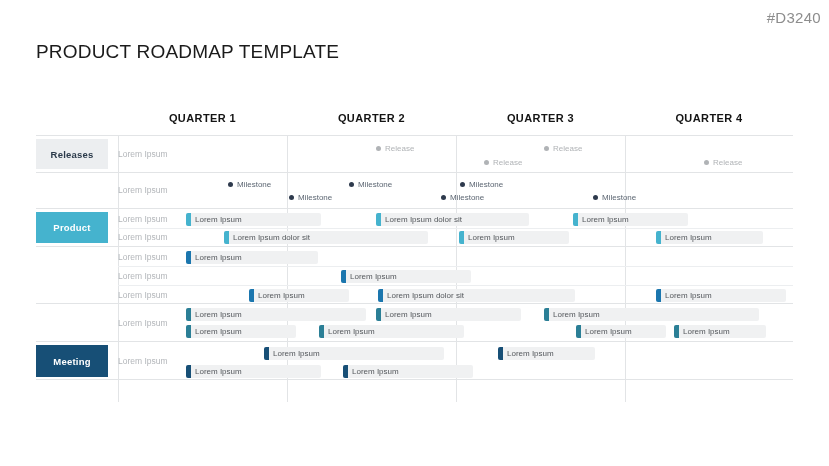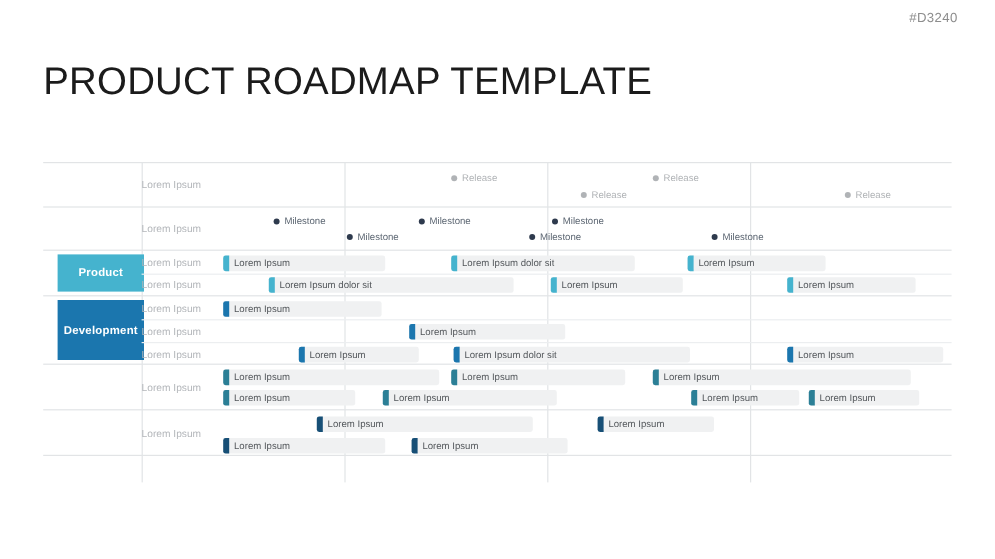--- a/index.html
+++ b/index.html
@@ -12,30 +12,30 @@
     background: #ffffff;
     font-family: "Liberation Sans", sans-serif;
     overflow: hidden;
     position: relative;
   }
 
   
   #doc-id {
     position: absolute;
     top: 9px;
-    right: 31px;
-    font-size: 11px;
+    right: 8px;
+    font-size: 15px;
     color: #8d8d8d;
     letter-spacing: .3px;
   }
   #page-title {
     position: absolute;
     left: 36px;
     top: 28px;
-    font-size: 32px;
+    font-size: 19px;
     font-weight: 400;
     color: #1b1b1b;
     letter-spacing: .2px;
     white-space: nowrap;
   }
 
   
   #roadmap {
     position: absolute;
     left: 36px;
@@ -95,21 +95,21 @@
     width: 72px;
     display: flex;
     align-items: center;
     justify-content: center;
     font-size: 9.5px;
     font-weight: bold;
     letter-spacing: .2px;
     box-sizing: border-box;
   }
   .cat-chip.dark-text { color: #2b3a4a; }
-  .cat-chip.light-text { color: #ffffff; margin-left: 12px; }
+  .cat-chip.light-text { color: #ffffff; }
 
   .cat-sub {
     position: absolute;
     left: 82px;
     font-size: 8.5px;
     color: #b3b6ba;
     white-space: nowrap;
   }
 
   .subrow-line {
@@ -164,26 +164,33 @@
     overflow: hidden;
   }
 </style>
 </head>
 <body>
 
 <div id="doc-id">#D3240</div>
 <h1 id="page-title">PRODUCT ROADMAP TEMPLATE</h1>
 
 <div id="roadmap">
+  <div id="quarter-header">
+      <div class="quarter-label" style="left: 82px; width: 169px;">QUARTER 1</div>
+      <div class="quarter-label" style="left: 251px; width: 169px;">QUARTER 2</div>
+      <div class="quarter-label" style="left: 420px; width: 169px;">QUARTER 3</div>
+      <div class="quarter-label" style="left: 589px; width: 168px;">QUARTER 4</div>
+    </div>
   <div id="grid">
       <div class="vline" style="left: 82px;"></div>
       <div class="vline" style="left: 251px;"></div>
       <div class="vline" style="left: 420px;"></div>
       <div class="vline" style="left: 589px;"></div>
       <div class="row-group" style="top: 0px; height: 37px;">
+        <div class="cat-chip dark-text" style="background: rgb(236, 238, 240); top: 3px; height: 30px;">Releases</div>
         <div class="cat-sub" style="top: 13px;">Lorem Ipsum</div>
         <div class="marker release" style="left: 340px; top: 8px;">
           <span class="dot"></span>
           <span>Release</span>
         </div>
         <div class="marker release" style="left: 448px; top: 22px;">
           <span class="dot"></span>
           <span>Release</span>
         </div>
         <div class="marker release" style="left: 508px; top: 8px;">
@@ -246,21 +253,20 @@
         <div class="bar" style="left: 423px; width: 110px; top: 22px;">
           <span class="cap" style="background: rgb(69, 179, 206);"></span>
           <span class="bar-label">Lorem Ipsum</span>
         </div>
         <div class="bar" style="left: 620px; width: 107px; top: 22px;">
           <span class="cap" style="background: rgb(69, 179, 206);"></span>
           <span class="bar-label">Lorem Ipsum</span>
         </div>
       </div>
       <div class="row-group" style="top: 111px; height: 57px;">
-        <div class="cat-chip light-text" style="background: rgb(27, 118, 174); top: 3px; height: 50px;">Development</div>
         <div class="cat-sub" style="top: 5px;">Lorem Ipsum</div>
         <div class="cat-sub" style="top: 24px;">Lorem Ipsum</div>
         <div class="cat-sub" style="top: 43px;">Lorem Ipsum</div>
         <div class="subrow-line" style="top: 19px;"></div>
         <div class="subrow-line" style="top: 38px;"></div>
         <div class="bar" style="left: 150px; width: 132px; top: 4px;">
           <span class="cap" style="background: rgb(27, 118, 174);"></span>
           <span class="bar-label">Lorem Ipsum</span>
         </div>
         <div class="bar" style="left: 305px; width: 130px; top: 23px;">
@@ -305,20 +311,21 @@
         <div class="bar" style="left: 540px; width: 90px; top: 21px;">
           <span class="cap" style="background: rgb(43, 127, 150);"></span>
           <span class="bar-label">Lorem Ipsum</span>
         </div>
         <div class="bar" style="left: 638px; width: 92px; top: 21px;">
           <span class="cap" style="background: rgb(43, 127, 150);"></span>
           <span class="bar-label">Lorem Ipsum</span>
         </div>
       </div>
       <div class="row-group last" style="top: 206px; height: 39px;">
+        <div class="cat-chip light-text" style="background: rgb(23, 79, 118); top: 3px; height: 32px;">Meeting</div>
         <div class="cat-sub" style="top: 14px;">Lorem Ipsum</div>
         <div class="bar" style="left: 228px; width: 180px; top: 5px;">
           <span class="cap" style="background: rgb(23, 79, 118);"></span>
           <span class="bar-label">Lorem Ipsum</span>
         </div>
         <div class="bar" style="left: 462px; width: 97px; top: 5px;">
           <span class="cap" style="background: rgb(23, 79, 118);"></span>
           <span class="bar-label">Lorem Ipsum</span>
         </div>
         <div class="bar" style="left: 150px; width: 135px; top: 23px;">

